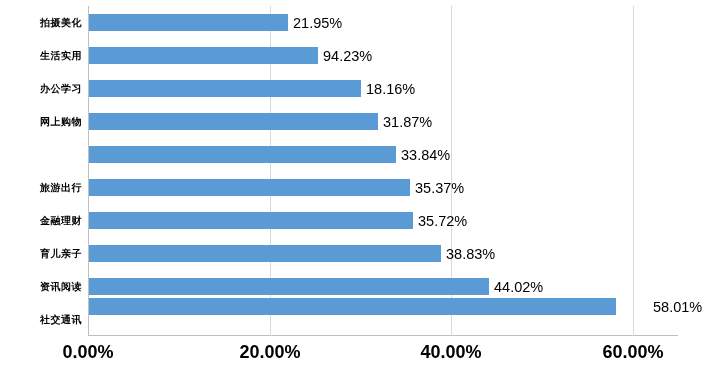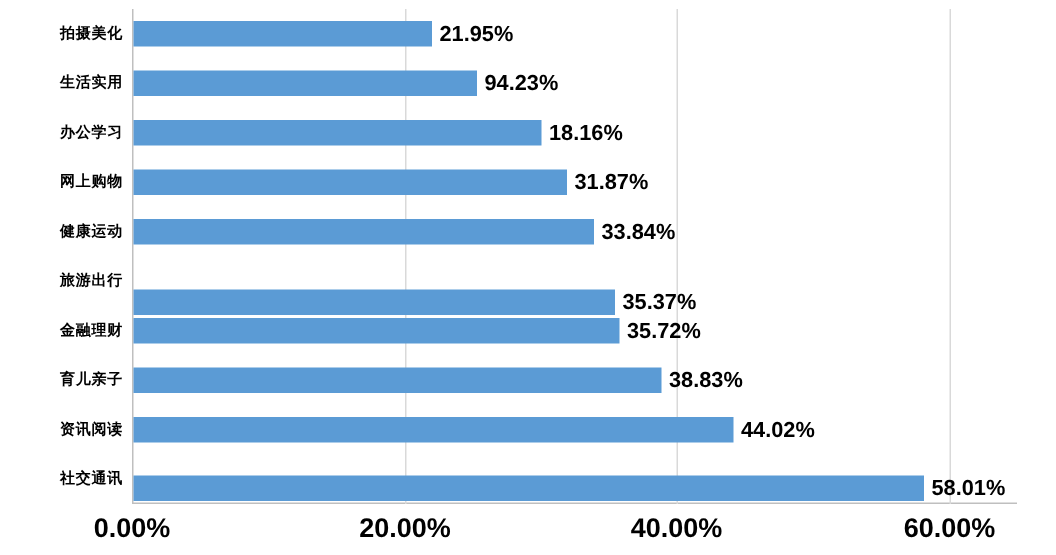--- a/index.html
+++ b/index.html
@@ -58,21 +58,21 @@
   }
   .bar {
     height: 17px;
     background: #5b9bd5;
   }
   .bar-label {
     font-size: 14.5px;
     color: #000000;
     margin-left: 5px;
     white-space: nowrap;
-    font-weight: bold;
+    font-weight: normal;
   }
   .cat-label {
     position: absolute;
     right: 622px;
     width: 80px;
     text-align: right;
     font-size: 10px;
     color: #000000;
     line-height: 18px;
     font-weight: bold;
@@ -111,48 +111,47 @@
         <div class="bar-label">18.16%</div>
       </div>
       <div class="bar-row" style="top: 99px; height: 33px;">
         <div class="bar" style="width: 289px; background: rgb(91, 155, 213);"></div>
         <div class="bar-label">31.87%</div>
       </div>
       <div class="bar-row" style="top: 132px; height: 33px;">
         <div class="bar" style="width: 307px; background: rgb(91, 155, 213);"></div>
         <div class="bar-label">33.84%</div>
       </div>
-      <div class="bar-row" style="top: 179px; height: 33px;">
+      <div class="bar-row" style="top: 165px; height: 33px;">
         <div class="bar" style="width: 321px; background: rgb(91, 155, 213);"></div>
         <div class="bar-label">35.37%</div>
       </div>
       <div class="bar-row" style="top: 198px; height: 33px;">
         <div class="bar" style="width: 324px; background: rgb(91, 155, 213);"></div>
         <div class="bar-label">35.72%</div>
       </div>
       <div class="bar-row" style="top: 231px; height: 33px;">
         <div class="bar" style="width: 352px; background: rgb(91, 155, 213);"></div>
         <div class="bar-label">38.83%</div>
       </div>
       <div class="bar-row" style="top: 264px; height: 33px;">
         <div class="bar" style="width: 400px; background: rgb(91, 155, 213);"></div>
         <div class="bar-label">44.02%</div>
       </div>
-      <div class="bar-row" style="top: 303px; height: 33px;">
+      <div class="bar-row" style="top: 284px; height: 33px; gap: 32px;">
         <div class="bar" style="width: 527px; background: rgb(91, 155, 213);"></div>
         <div class="bar-label">58.01%</div>
       </div>
     </div>
 <div class="tick-label" style="left: 43px;">0.00%</div>
     <div class="tick-label" style="left: 225px;">20.00%</div>
     <div class="tick-label" style="left: 406px;">40.00%</div>
     <div class="tick-label" style="left: 588px;">60.00%</div>
     <div class="cat-label" style="top: 13.5px;">拍摄美化</div>
     <div class="cat-label" style="top: 46.5px;">生活实用</div>
     <div class="cat-label" style="top: 79.5px;">办公学习</div>
     <div class="cat-label" style="top: 112.5px;">网上购物</div>
-    <div class="cat-label" style="top: 145.5px;">健康运动</div>
     <div class="cat-label" style="top: 178.5px;">旅游出行</div>
     <div class="cat-label" style="top: 211.5px;">金融理财</div>
     <div class="cat-label" style="top: 244.5px;">育儿亲子</div>
     <div class="cat-label" style="top: 277.5px;">资讯阅读</div>
     <div class="cat-label" style="top: 310.5px;">社交通讯</div>
   </div>
 
 </body></html>

